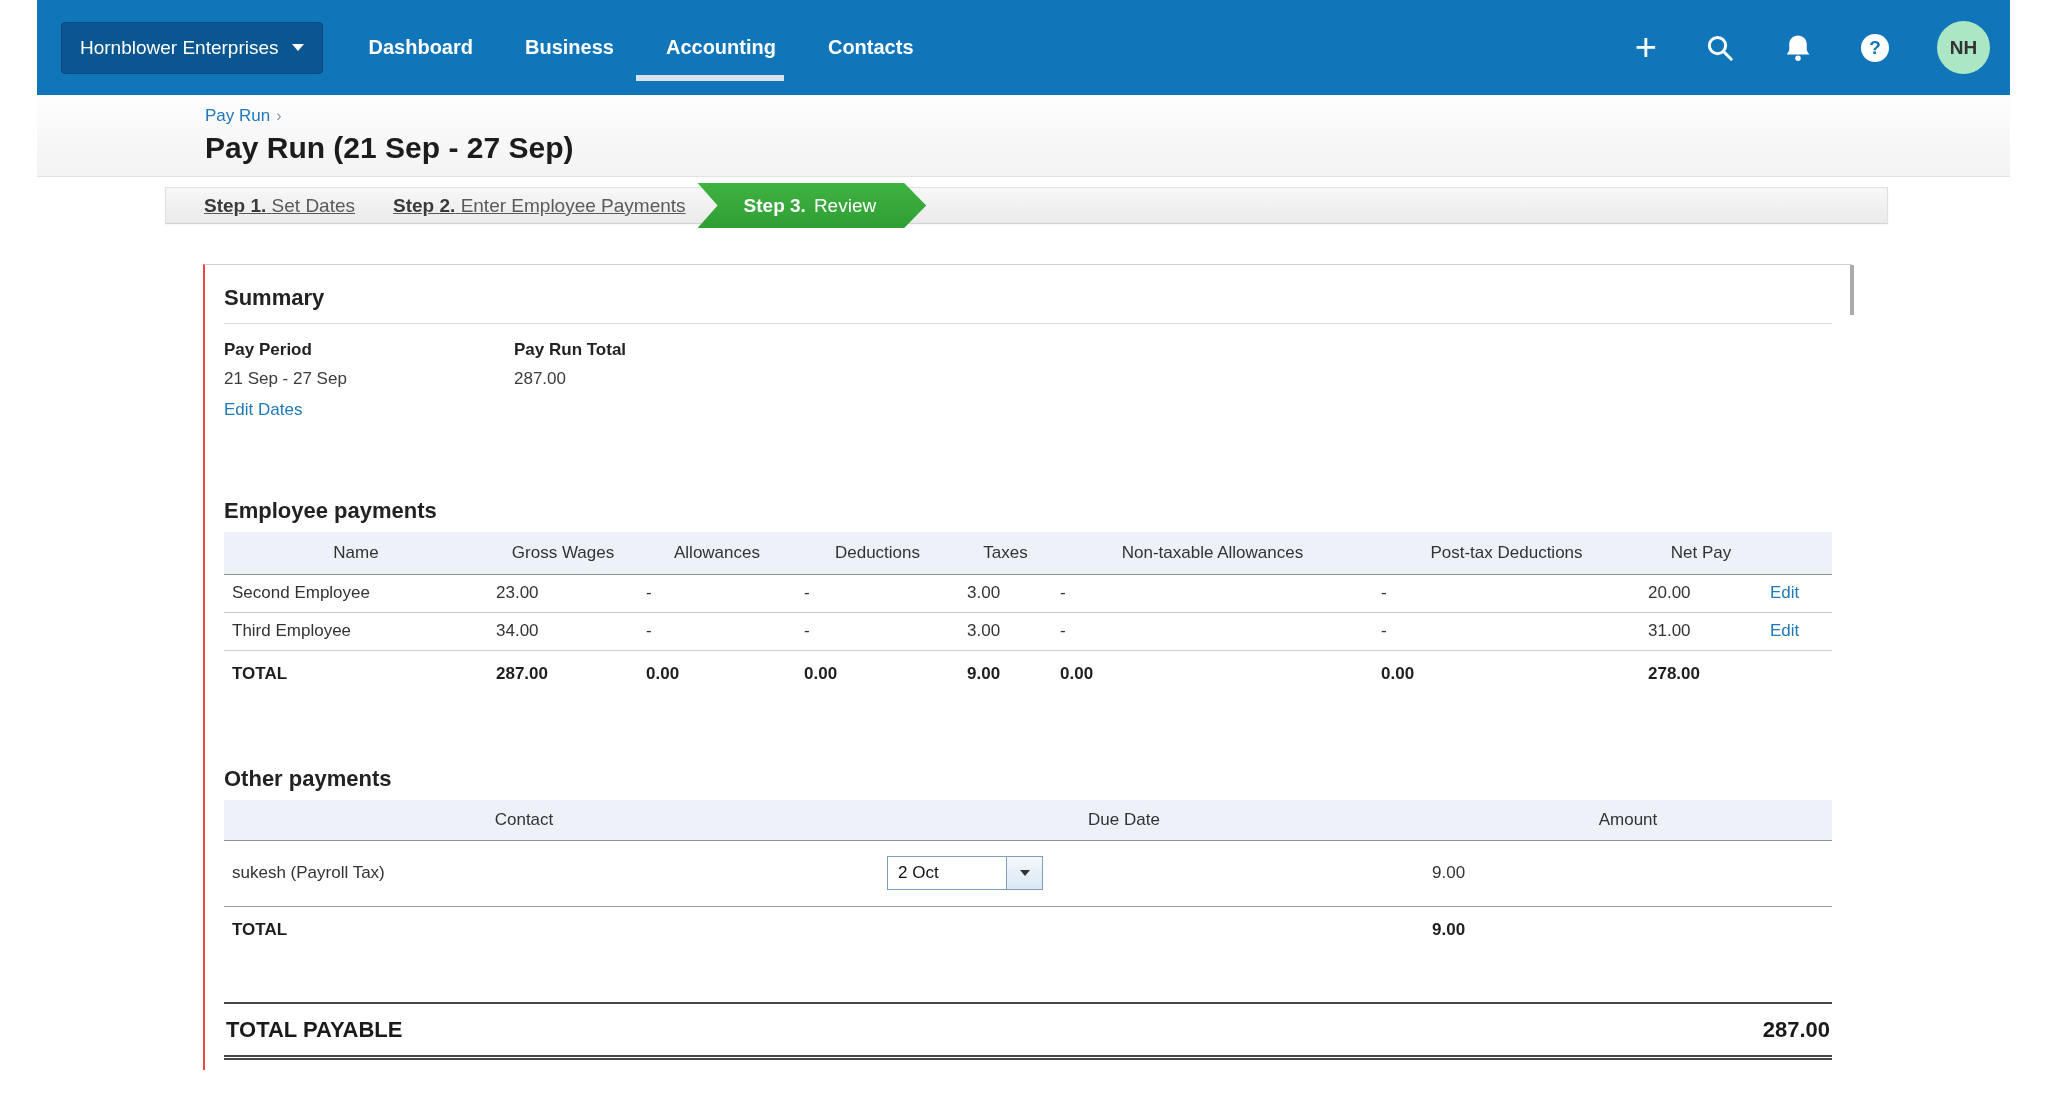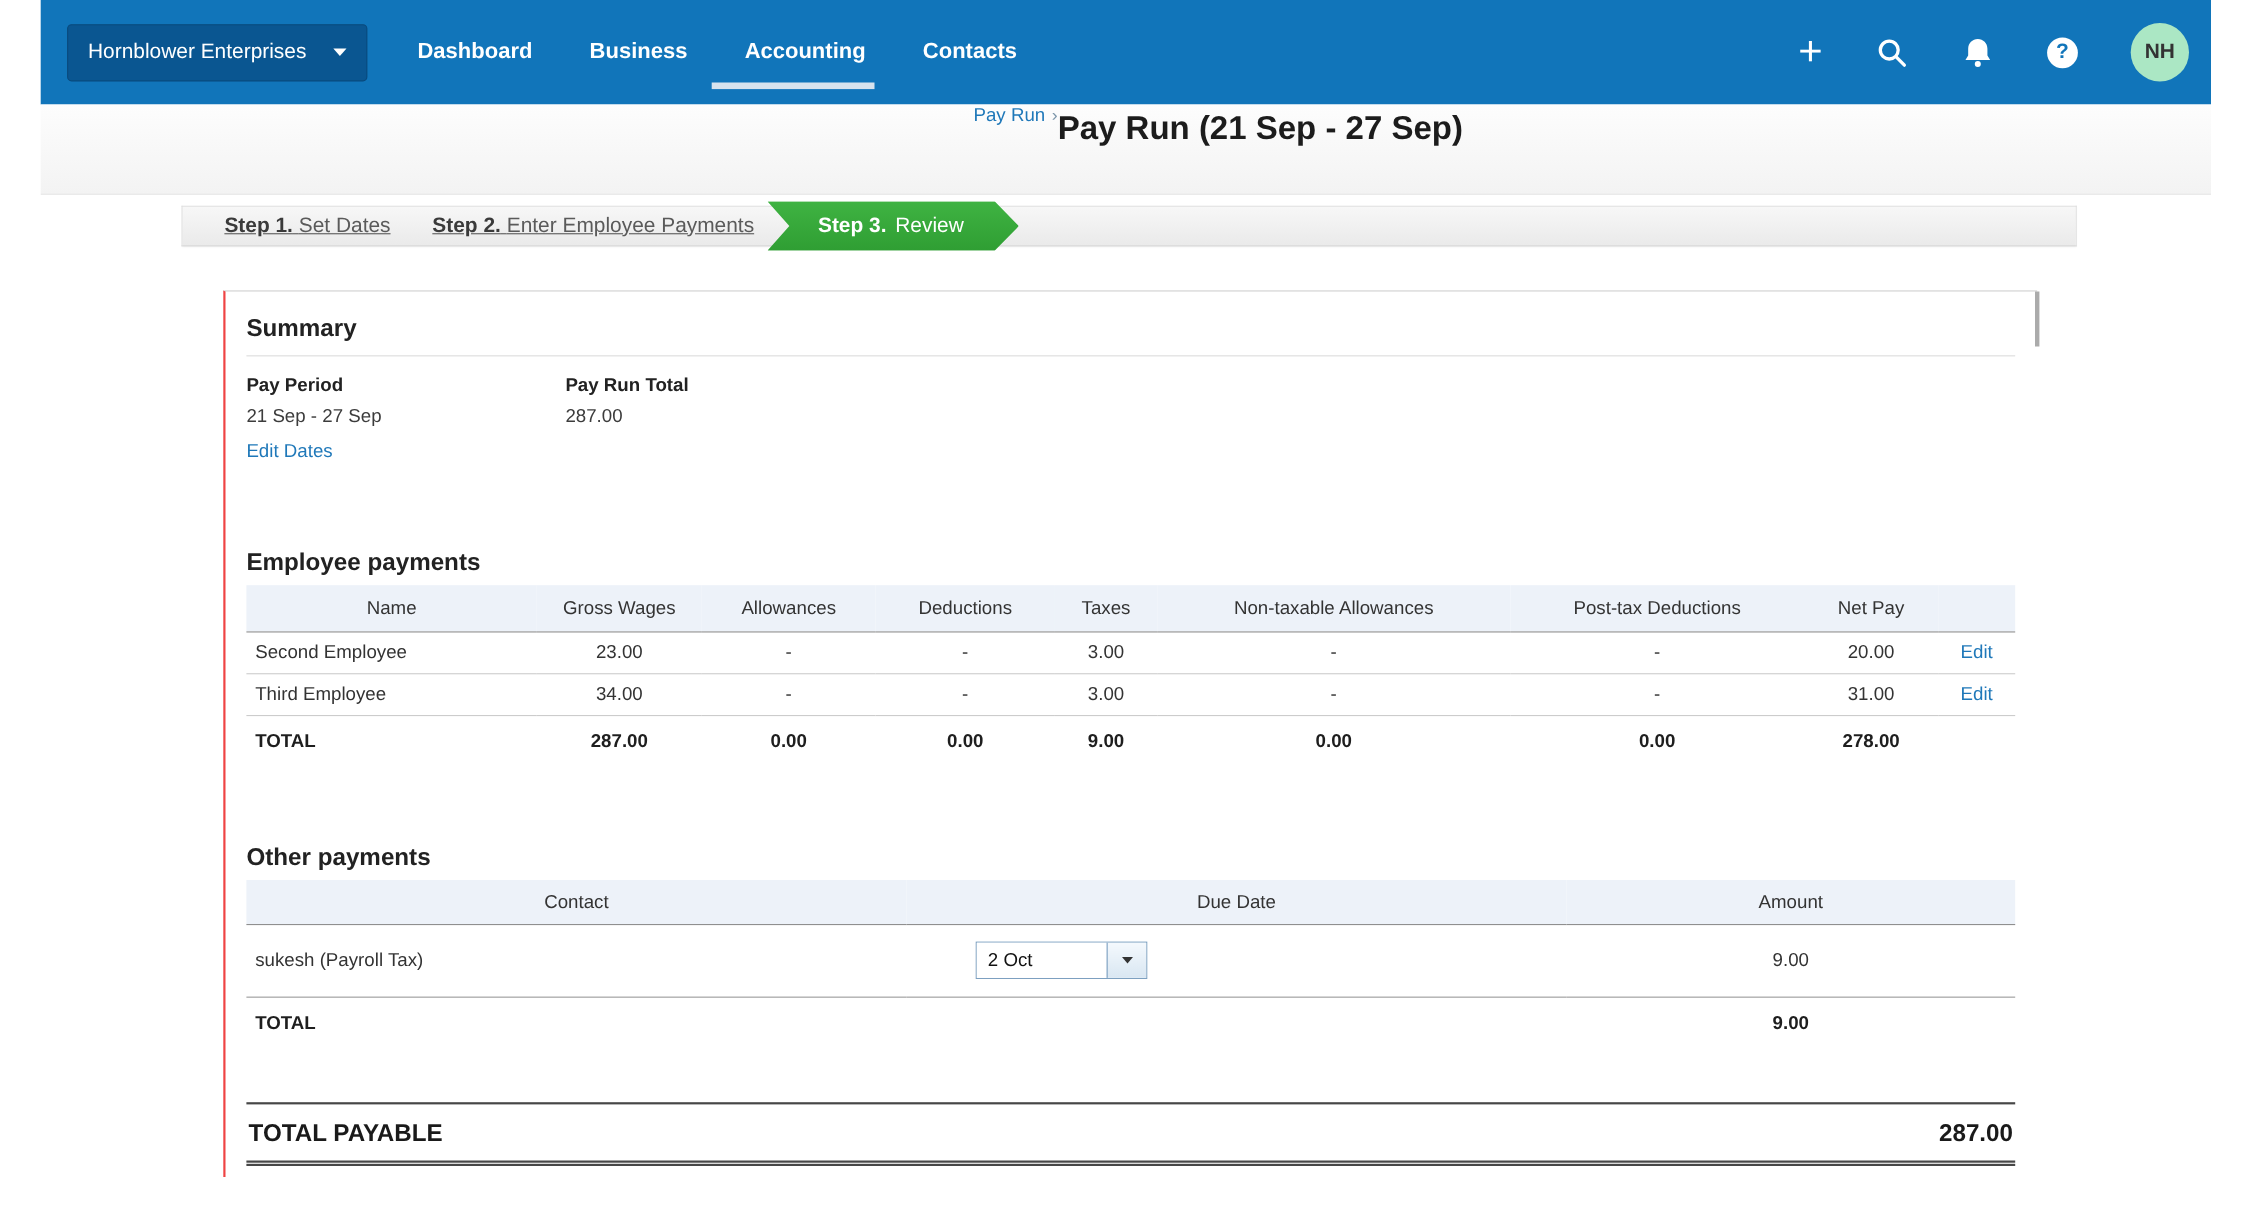--- a/index.html
+++ b/index.html
@@ -3,36 +3,36 @@
 <meta charset="utf-8">
 <style>
   * { margin:0; padding:0; box-sizing:border-box; }
   html,body { width:2048px; height:1109px; background:#fff; overflow:hidden;
     font-family:"Liberation Sans", sans-serif; }
   .app { position:absolute; left:37px; top:0; width:1973px; }
 
   
   .topbar { height:95px; background:#1175ba; display:flex; align-items:center; }
   .org-btn { margin-left:24px; background:#0a5691; border:1px solid #09497c; border-radius:4px;
-    color:#fff; font-size:19px; padding:0 18px; height:52px; display:flex; align-items:center; gap:24px; cursor:pointer; }
+    color:#fff; font-size:19px; padding:0 18px; height:52px; display:flex; align-items:center; gap:13px; cursor:pointer; }
   .caret-down { width:0; height:0; border-left:6px solid transparent; border-right:6px solid transparent; border-top:7px solid #fff; }
   .nav { display:flex; margin-left:46px; gap:52px; height:67px; }
   .nav-item { color:#fff; font-size:20px; font-weight:bold; position:relative; display:flex; align-items:center; cursor:pointer; }
   .nav-item.active::after { content:""; position:absolute; left:-30px; right:-8px; bottom:0; height:6px; background:#d7e3ee; }
   .topbar-right { margin-left:auto; display:flex; align-items:center; gap:48px; margin-right:20px; }
   .icon-plus { color:#fff; font-size:38px; font-weight:200; line-height:0.8; cursor:pointer; }
   .icon-btn { display:flex; align-items:center; cursor:pointer; }
   .icon-help { width:28px; height:28px; border-radius:50%; background:#fff; color:#1175ba; font-weight:bold;
     font-size:19px; display:flex; align-items:center; justify-content:center; cursor:pointer; }
   .avatar { width:53px; height:53px; border-radius:50%; background:#abe7c4; color:#333; font-weight:bold;
     font-size:19px; display:flex; align-items:center; justify-content:center; cursor:pointer; }
 
   
   .crumb-band { height:82px; background:linear-gradient(#fdfdfd,#f3f3f3); border-bottom:1px solid #e2e2e2;
-    padding-left:168px; display:flex; flex-direction:row; justify-content:center; }
+    padding-left:168px; display:flex; flex-direction:column; justify-content:center; }
   .breadcrumb { font-size:16px; color:#2d87c3; }
   .breadcrumb .sep { color:#7d97ab; margin-left:6px; }
   .page-title { margin-top:5px; font-size:30px; font-weight:bold; color:#1c1c1c; }
 
   
   .steps { margin-top:10px; margin-left:128px; width:1723px; height:37px;
     background:linear-gradient(#f7f7f7,#eaeaea); border:1px solid #e0e0e0; border-bottom-color:#d2d2d2;
     box-shadow:0 1px 2px rgba(0,0,0,0.05); display:flex; align-items:center; }
   .step { color:#5a5a5a; font-size:19px; margin-left:38px; white-space:nowrap;text-decoration:underline; }
   .step b { color:#3a3a3a; }
@@ -51,21 +51,21 @@
   .sum-field .lbl { font-size:17px; font-weight:bold; color:#222; }
   .sum-field .val { font-size:17px; color:#3c3c3c; margin-top:9px; }
   .sum-field:nth-child(1){ width:290px; } .sum-field:nth-child(2){ width:195px; }
   .link { color:#1f78b9; font-size:17px; text-decoration:none; cursor:pointer; }
   .edit-dates { display:inline-block; margin-top:11px; }
 
   table { border-collapse:collapse; table-layout:fixed; width:100%; font-size:17px; margin-top:8px; }
   thead th { background:#edf2f9; color:#333; font-weight:normal; height:42px; padding:0 8px;
     border-bottom:1px solid #8f8f8f; text-align:center; }
   thead th.l { text-align:center; }
-  tbody td { height:38px; padding:0 8px; border-bottom:1px solid #ccc; color:#333; text-align:center; }
+  tbody td { height:38px; padding:0 8px; border-bottom:1px solid #ccc; color:#333; text-align:left; }
   tbody td.l { text-align:left; }
   tr.total-row td { font-weight:bold; border-bottom:none; height:48px; color:#1e1e1e; }
   .emp-section { margin-top:78px; }
   .other-section { margin-top:68px; }
   .other-table thead th { height:40px; }
   .other-table td.pay-row-cell { height:66px; border-bottom:1px solid #9a9a9a; }
 
   .combo { display:inline-flex; margin-left:63px; border:1px solid #7da0c0; height:34px; vertical-align:middle; cursor:pointer; }
   .combo-value { background:#fff; width:118px; padding:0 10px; font-size:17px; display:flex; align-items:center; color:#111; }
   .combo-btn { width:36px; background:linear-gradient(#f4f9fd,#d9e7f2); border-left:1px solid #7da0c0;

